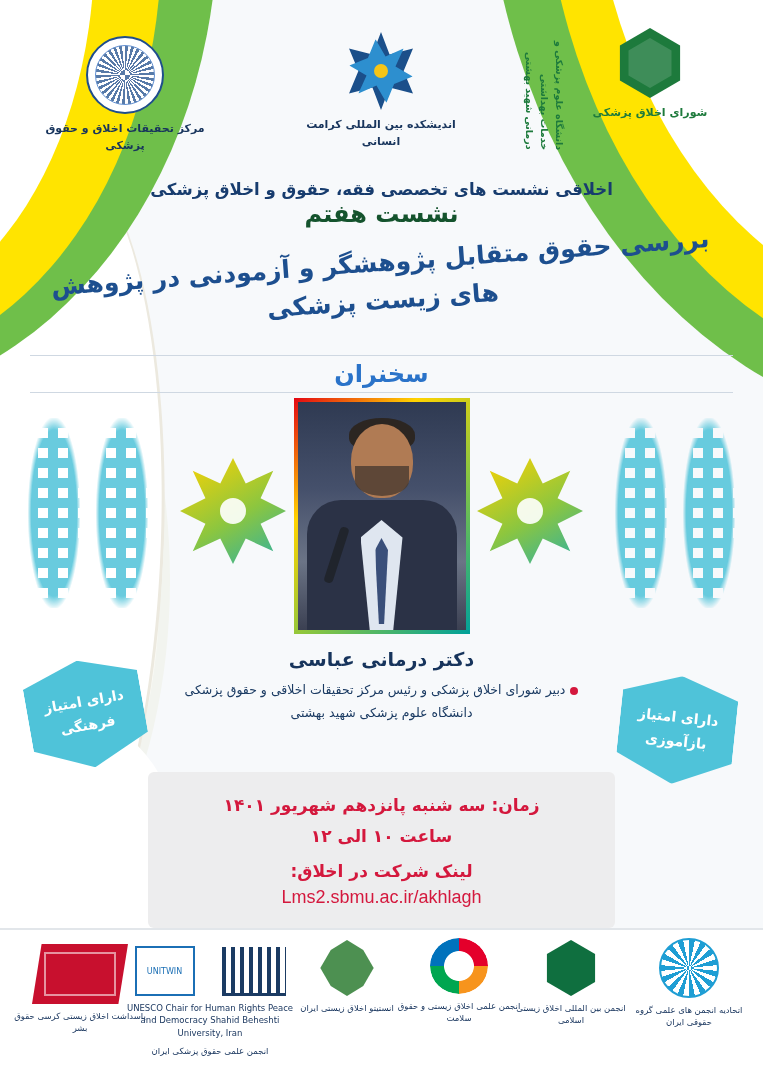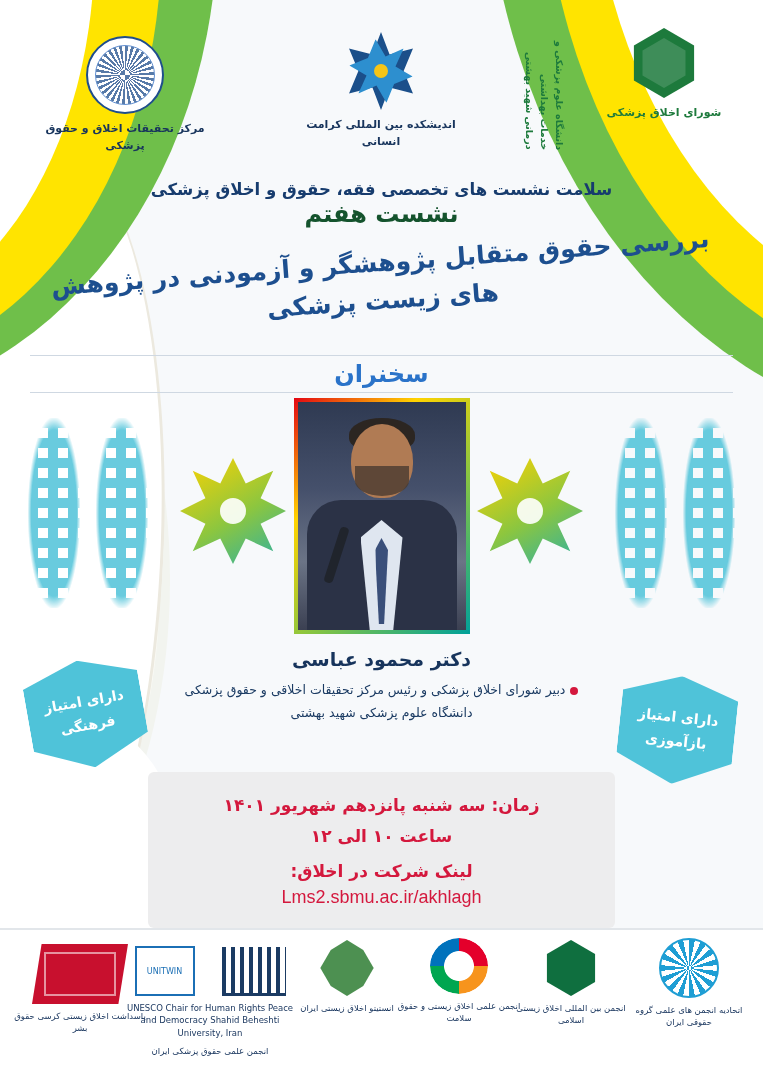--- a/index.html
+++ b/index.html
@@ -103,21 +103,21 @@
   }
 
   
   .header{
     position:absolute;top:0;left:0;right:0;height:170px;
     z-index:6;
   }
   .logo-block{position:absolute;text-align:center;}
   .logo-left{left:30px;top:36px;width:190px;}
   .logo-center{left:286px;top:32px;width:190px;}
-  .logo-right{right:4px;top:28px;width:190px;}
+  .logo-right{right:18px;top:28px;width:190px;}
 
   .seal{
     width:74px;height:74px;
     margin:0 auto;
     border:2px solid #1f4e8c;
     border-radius:50%;
     position:relative;
     background:#ffffff;
   }
   .seal::after{
@@ -415,21 +415,21 @@
 
     <div class="logo-block logo-right">
       <div class="sbmu-logo"></div>
       <div class="logo-caption green">شورای اخلاق پزشکی</div>
     </div>
 
     <div class="vertical-caption">دانشگاه علوم پزشکی و خدمات بهداشتی درمانی شهید بهشتی</div>
   </div>
 
   <div class="titles">
-    <div class="series-title">سلامت نشست های تخصصی فقه، حقوق و اخلاق پزشکی</div>
+    <div class="series-title">اخلاقی نشست های تخصصی فقه، حقوق و اخلاق پزشکی</div>
     <div class="session-no">نشست هفتم</div>
     <div class="main-title">بررسی حقوق متقابل پژوهشگر و آزمودنی در پژوهش های زیست پزشکی</div>
   </div>
 
   <div class="divider-a"></div>
   <div class="speakers-label">سخنران</div>
   <div class="divider-b"></div>
 
   <div class="orn orn-panel orn-left1"></div>
   <div class="orn orn-panel orn-left2"></div>
@@ -444,21 +444,21 @@
       <div class="head"></div>
       <div class="beard"></div>
       <div class="body"></div>
       <div class="shirt"></div>
       <div class="tie"></div>
       <div class="mic"></div>
     </div>
   </div>
 
   <div class="speaker">
-    <div class="speaker-name">دکتر محمود عباسی</div>
+    <div class="speaker-name">دکتر درمانی عباسی</div>
     <div class="speaker-role">
       <span class="bullet-dot"></span><span>دبیر شورای اخلاق پزشکی و رئیس مرکز تحقیقات اخلاقی و حقوق پزشکی</span><br>
       <span>دانشگاه علوم پزشکی شهید بهشتی</span>
     </div>
   </div>
 
   <div class="badge badge-left">
     <span>دارای امتیاز فرهنگی</span>
   </div>
   <div class="badge badge-right">

